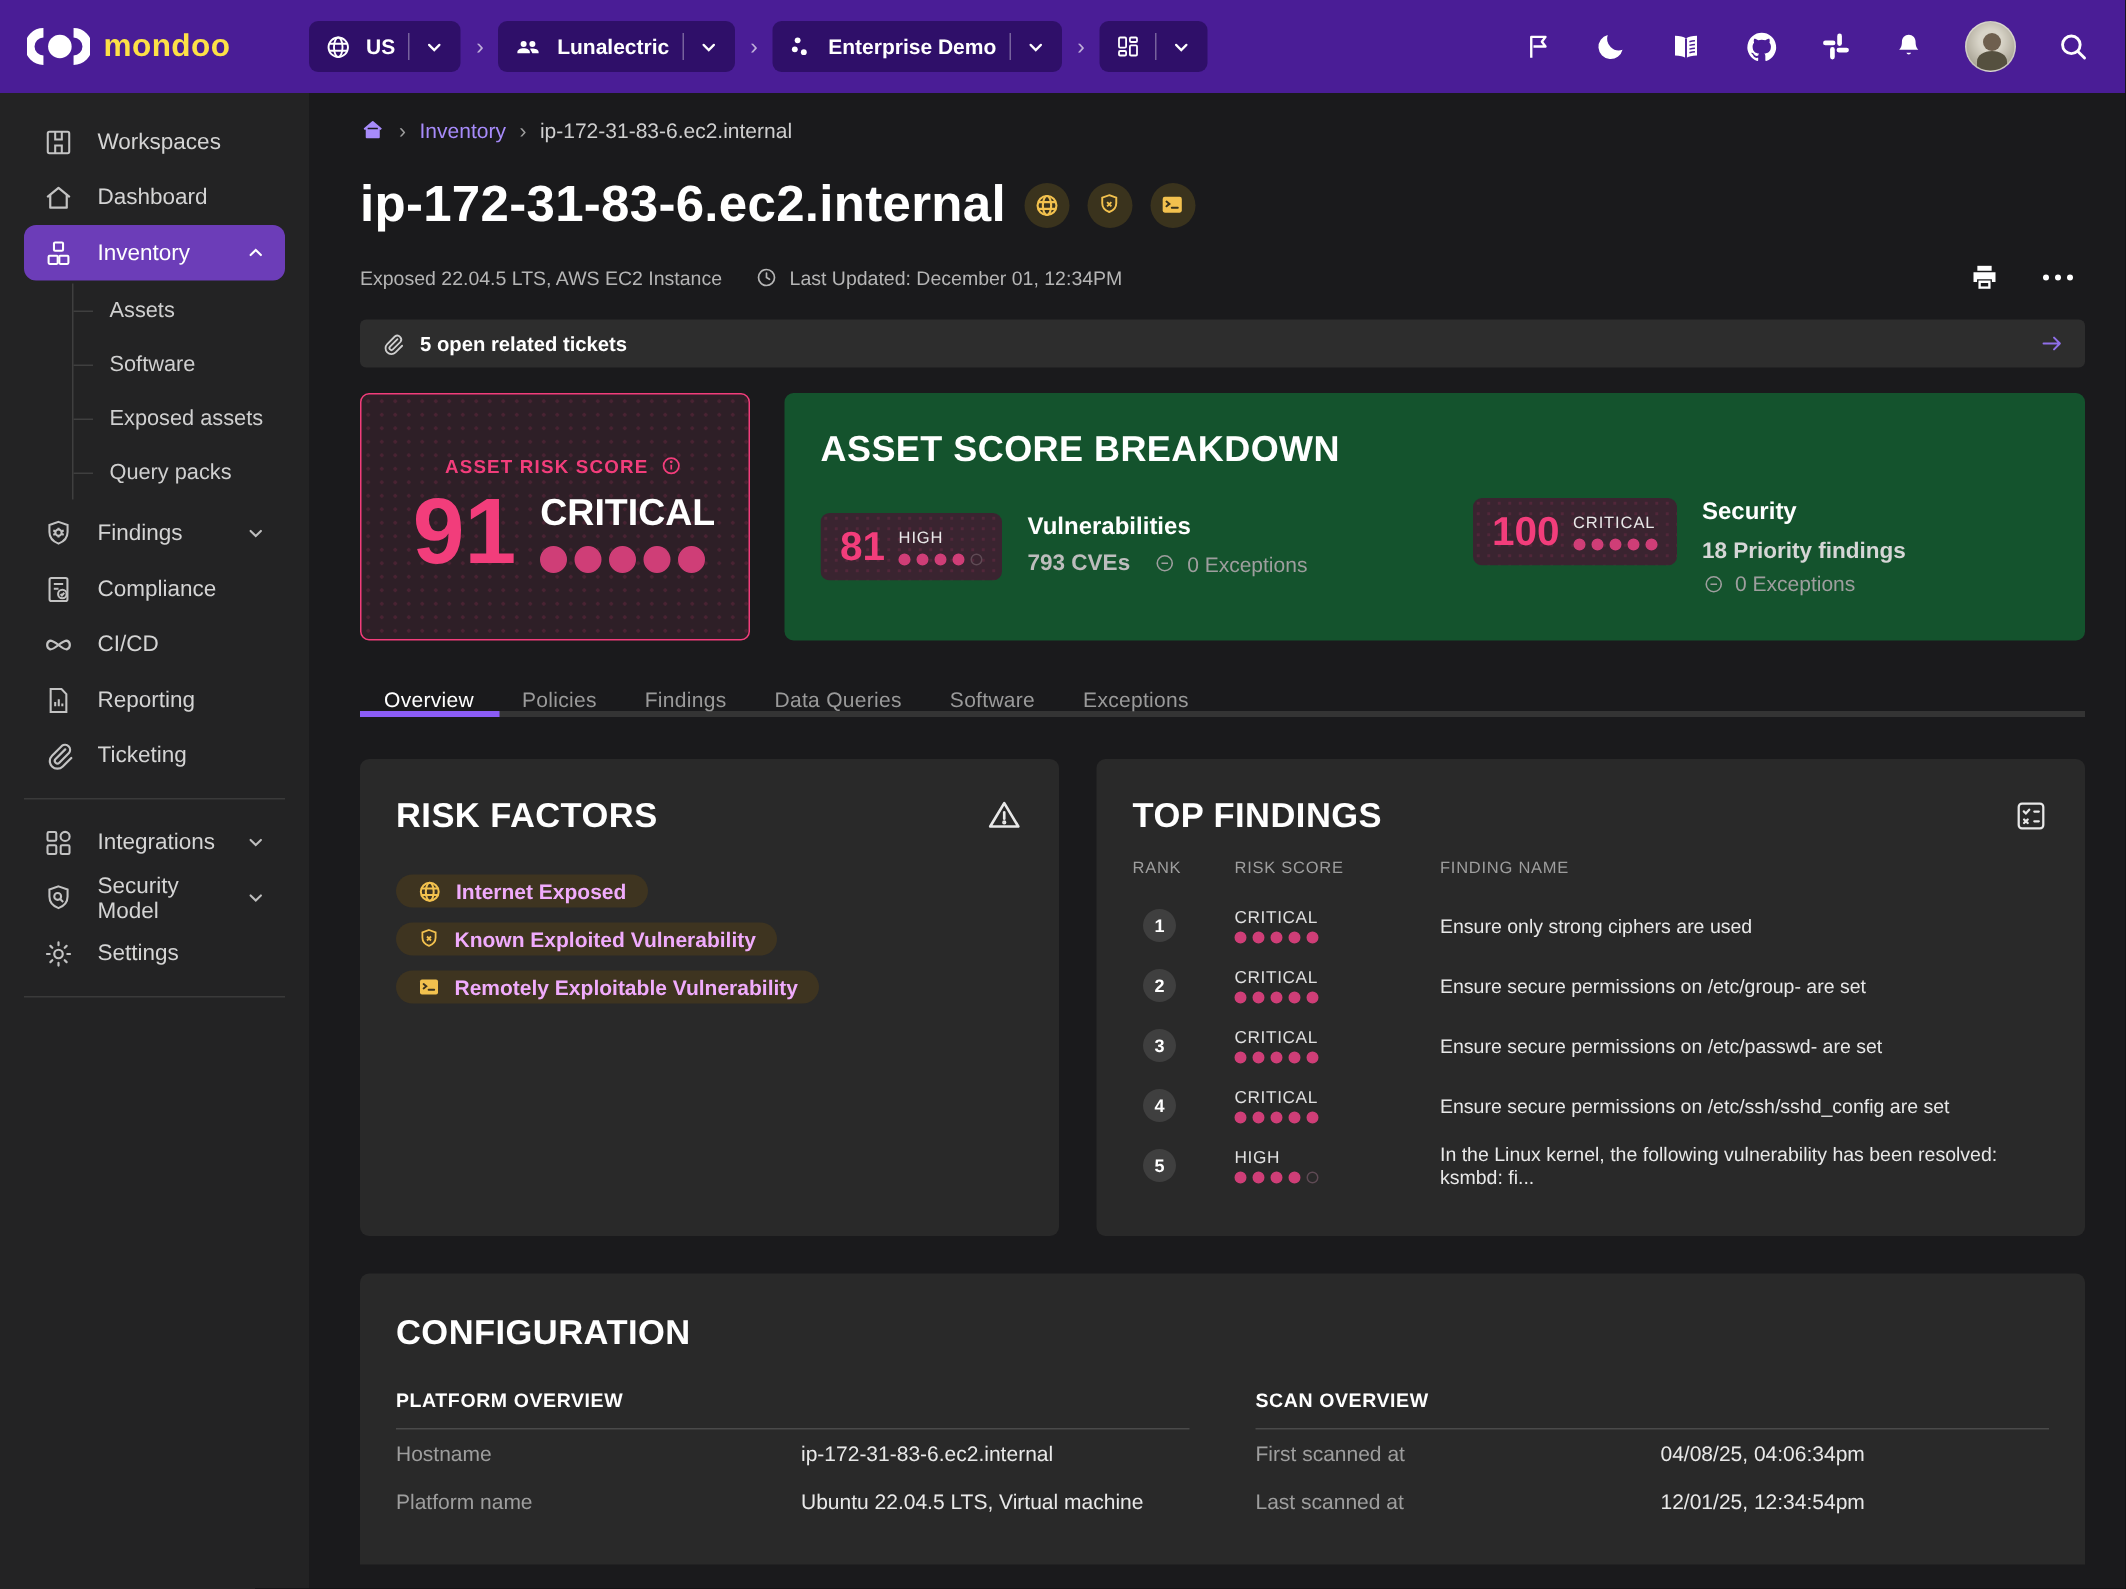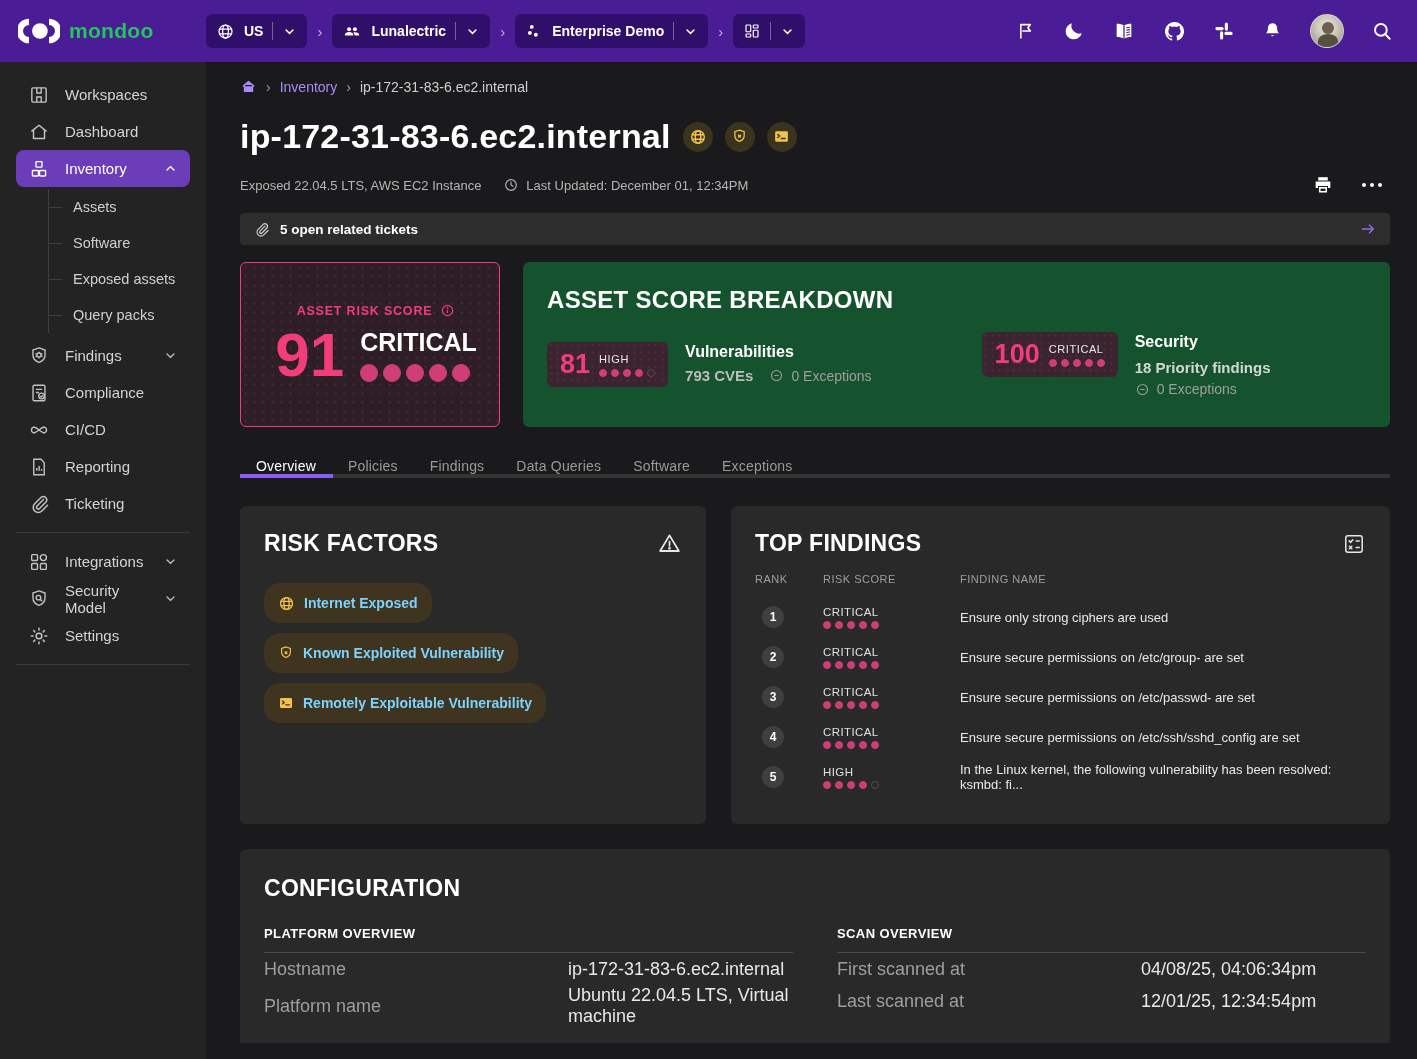--- a/index.html
+++ b/index.html
@@ -3,21 +3,21 @@
 <meta charset="utf-8">
 <style>
   * { margin:0; padding:0; box-sizing:border-box; }
   html,body { background:#111; }
   body { font-family:"Liberation Sans","DejaVu Sans",sans-serif; }
   .app { width:1417px; height:1059px; display:flex; flex-direction:column; overflow:hidden; background:#1a1a1c; }
 
   
   .topbar { height:62px; background:#4a1d96; display:flex; align-items:center; flex:none; }
   .logo-wrap { width:206px; flex:none; display:flex; align-items:center; gap:9px; padding-left:18px; }
-  .logo-text { color:#22c55e; font-weight:bold; font-size:21px; letter-spacing:.3px; }
+  .logo-text { color:#fde047; font-weight:bold; font-size:21px; letter-spacing:.3px; }
   .scope { display:flex; align-items:center; gap:10px; }
   .chip { background:rgba(15,0,50,.45); border-radius:6px; height:34px; display:flex; align-items:center; gap:9px; padding:0 10px; color:#fff; font-size:14px; font-weight:bold; cursor:pointer; }
   .chip .vdiv { width:1px; height:18px; background:rgba(255,255,255,.35); }
   .crumb-sep { color:rgba(255,255,255,.65); font-size:15px; }
   .top-icons { margin-left:auto; display:flex; align-items:center; gap:27px; padding-right:24px; }
   .tbtn { background:none; border:none; cursor:pointer; display:flex; align-items:center; }
   .avatar { width:34px; height:34px; border-radius:50%; background:radial-gradient(circle at 50% 38%, #d8d4c8 0 30%, #b9b4a6 60%, #8f8a7c); position:relative; overflow:hidden; border:1px solid rgba(255,255,255,.4); }
   .avatar::before { content:""; position:absolute; left:11px; top:7px; width:12px; height:12px; border-radius:50%; background:#6e5f4e; }
   .avatar::after { content:""; position:absolute; left:7px; top:19px; width:20px; height:14px; border-radius:50% 50% 0 0; background:#55503f; }
 
@@ -91,36 +91,36 @@
   .tab { padding:11px 16px 0; font-size:14px; color:#9a9a9a; cursor:pointer; letter-spacing:.2px; }
   .tab.active { color:#fff; }
   .tab-indicator { position:absolute; left:0; bottom:-4px; width:93px; height:4px; background:#8b5cf6; }
 
   
   .cards-row { display:grid; grid-template-columns:466px 1fr; gap:25px; margin-top:28px; }
   .panel { background:#292929; border-radius:6px; padding:24px; height:318px; overflow:hidden; }
   .panel-head { display:flex; align-items:center; justify-content:space-between; }
   .panel-title { color:#fff; font-size:23px; font-weight:bold; letter-spacing:.3px; }
   .badges { display:flex; flex-wrap:wrap; gap:10px 12px; margin-top:26px; }
-  .badge { background:#3e3420; border-radius:16px; height:40px; display:flex; align-items:center; gap:9px; padding:0 14px; color:#7dd3fc; font-size:14px; font-weight:bold; cursor:pointer; }
+  .badge { background:#3e3420; border-radius:16px; height:22px; display:flex; align-items:center; gap:9px; padding:0 14px; color:#f0abfc; font-size:14px; font-weight:bold; cursor:pointer; }
 
   .tf-table { margin-top:16px; }
   .tf-head, .tf-row { display:grid; grid-template-columns:56px 125px 1fr; align-items:center; column-gap:12px; }
   .tf-head { color:#9e9e9e; font-size:11px; letter-spacing:.5px; margin-bottom:12px; }
   .tf-row { height:40px; cursor:pointer; }
   .rank-circle { width:22px; height:22px; border-radius:50%; background:#3f3f3f; color:#fff; font-size:12px; font-weight:bold; display:flex; align-items:center; justify-content:center; margin-left:7px; }
   .tf-sev { color:#e0e0e0; font-size:11.5px; letter-spacing:.4px; }
   .tf-sev-dots { margin-top:3px; }
   .tf-name { color:#e8e8e8; font-size:13px; }
 
   
   .config { margin-top:25px; background:#292929; border-radius:6px 6px 0 0; padding:26px 24px; }
   .config-cols { display:grid; grid-template-columns:1fr 1fr; gap:44px; margin-top:24px; }
   .cfg-header { color:#fff; font-size:13px; font-weight:bold; letter-spacing:.4px; padding-bottom:11px; border-bottom:1px solid #4a4a4a; }
-  .cfg-row { display:grid; grid-template-columns:270px 1fr; align-items:center; height:32px; font-size:18px;gap:34px; }
+  .cfg-row { display:grid; grid-template-columns:270px 1fr; align-items:center; height:32px; font-size:14px; }
   .cfg-row:first-of-type { margin-top:6px; }
   .cfg-label { color:#9e9e9e; }
   .cfg-value { color:#e8e8e8; }
 
   svg { display:block; }
 </style>
 </head>
 <body>
 
 <div class="app">

